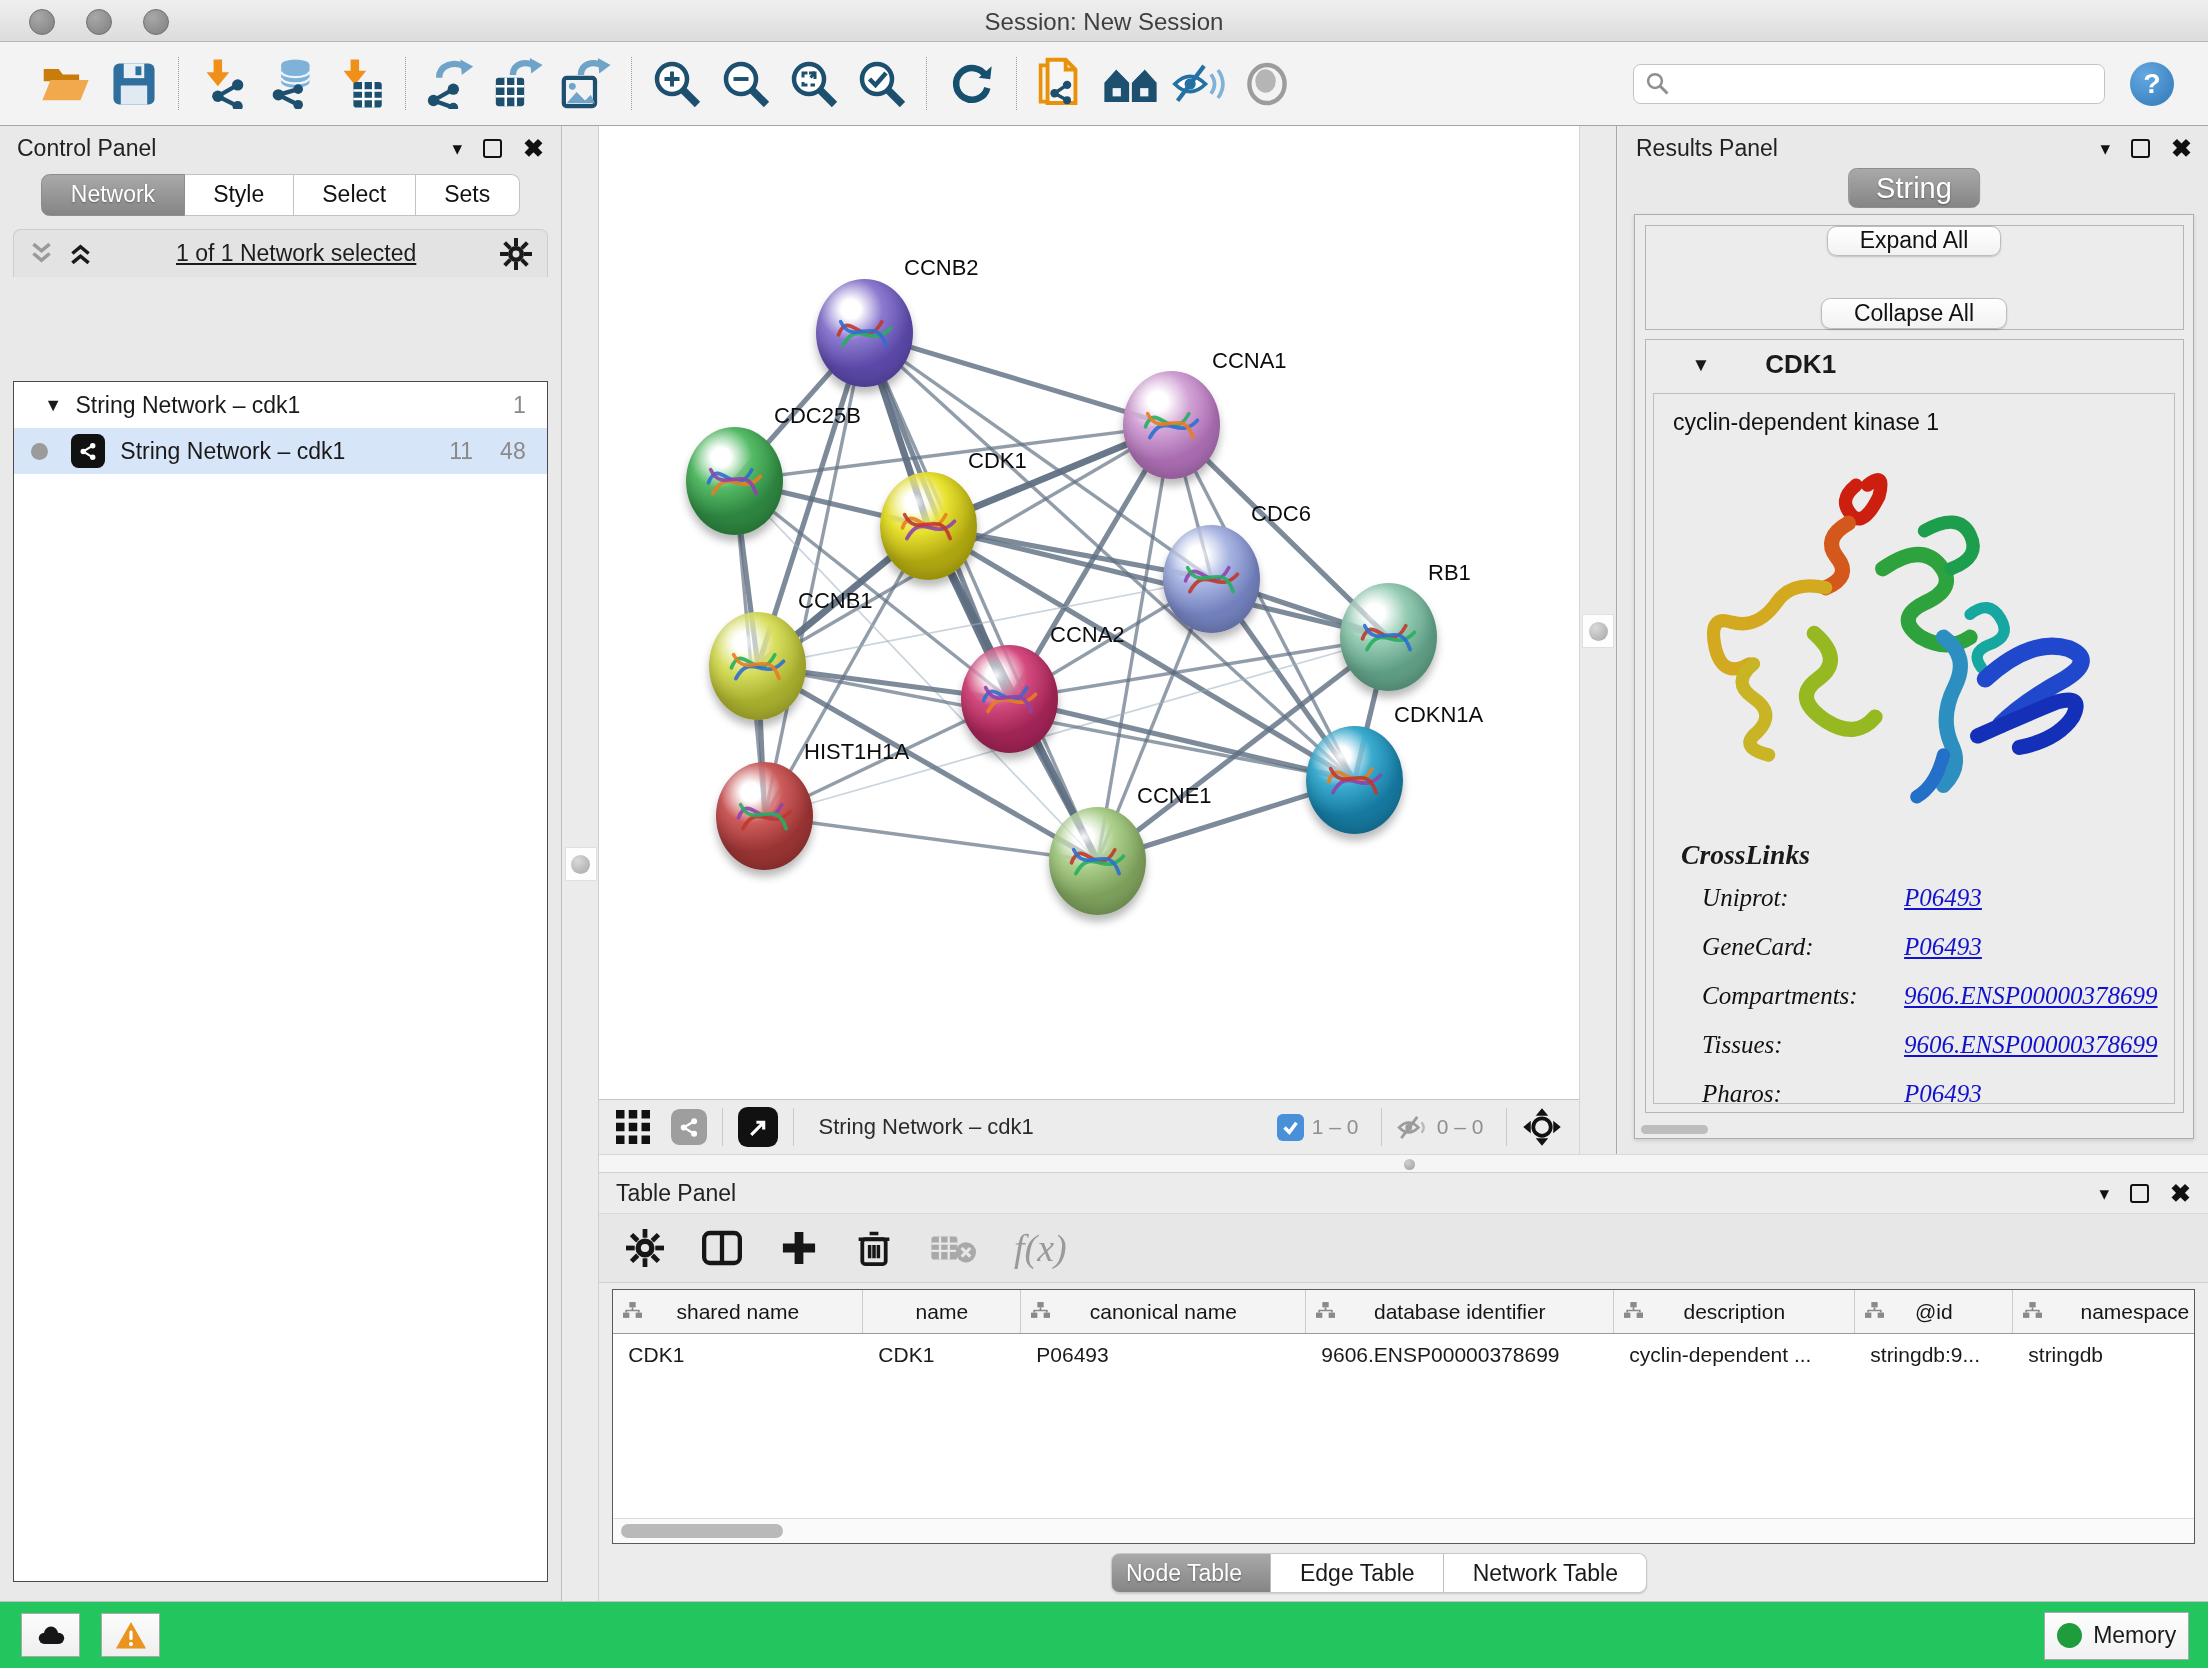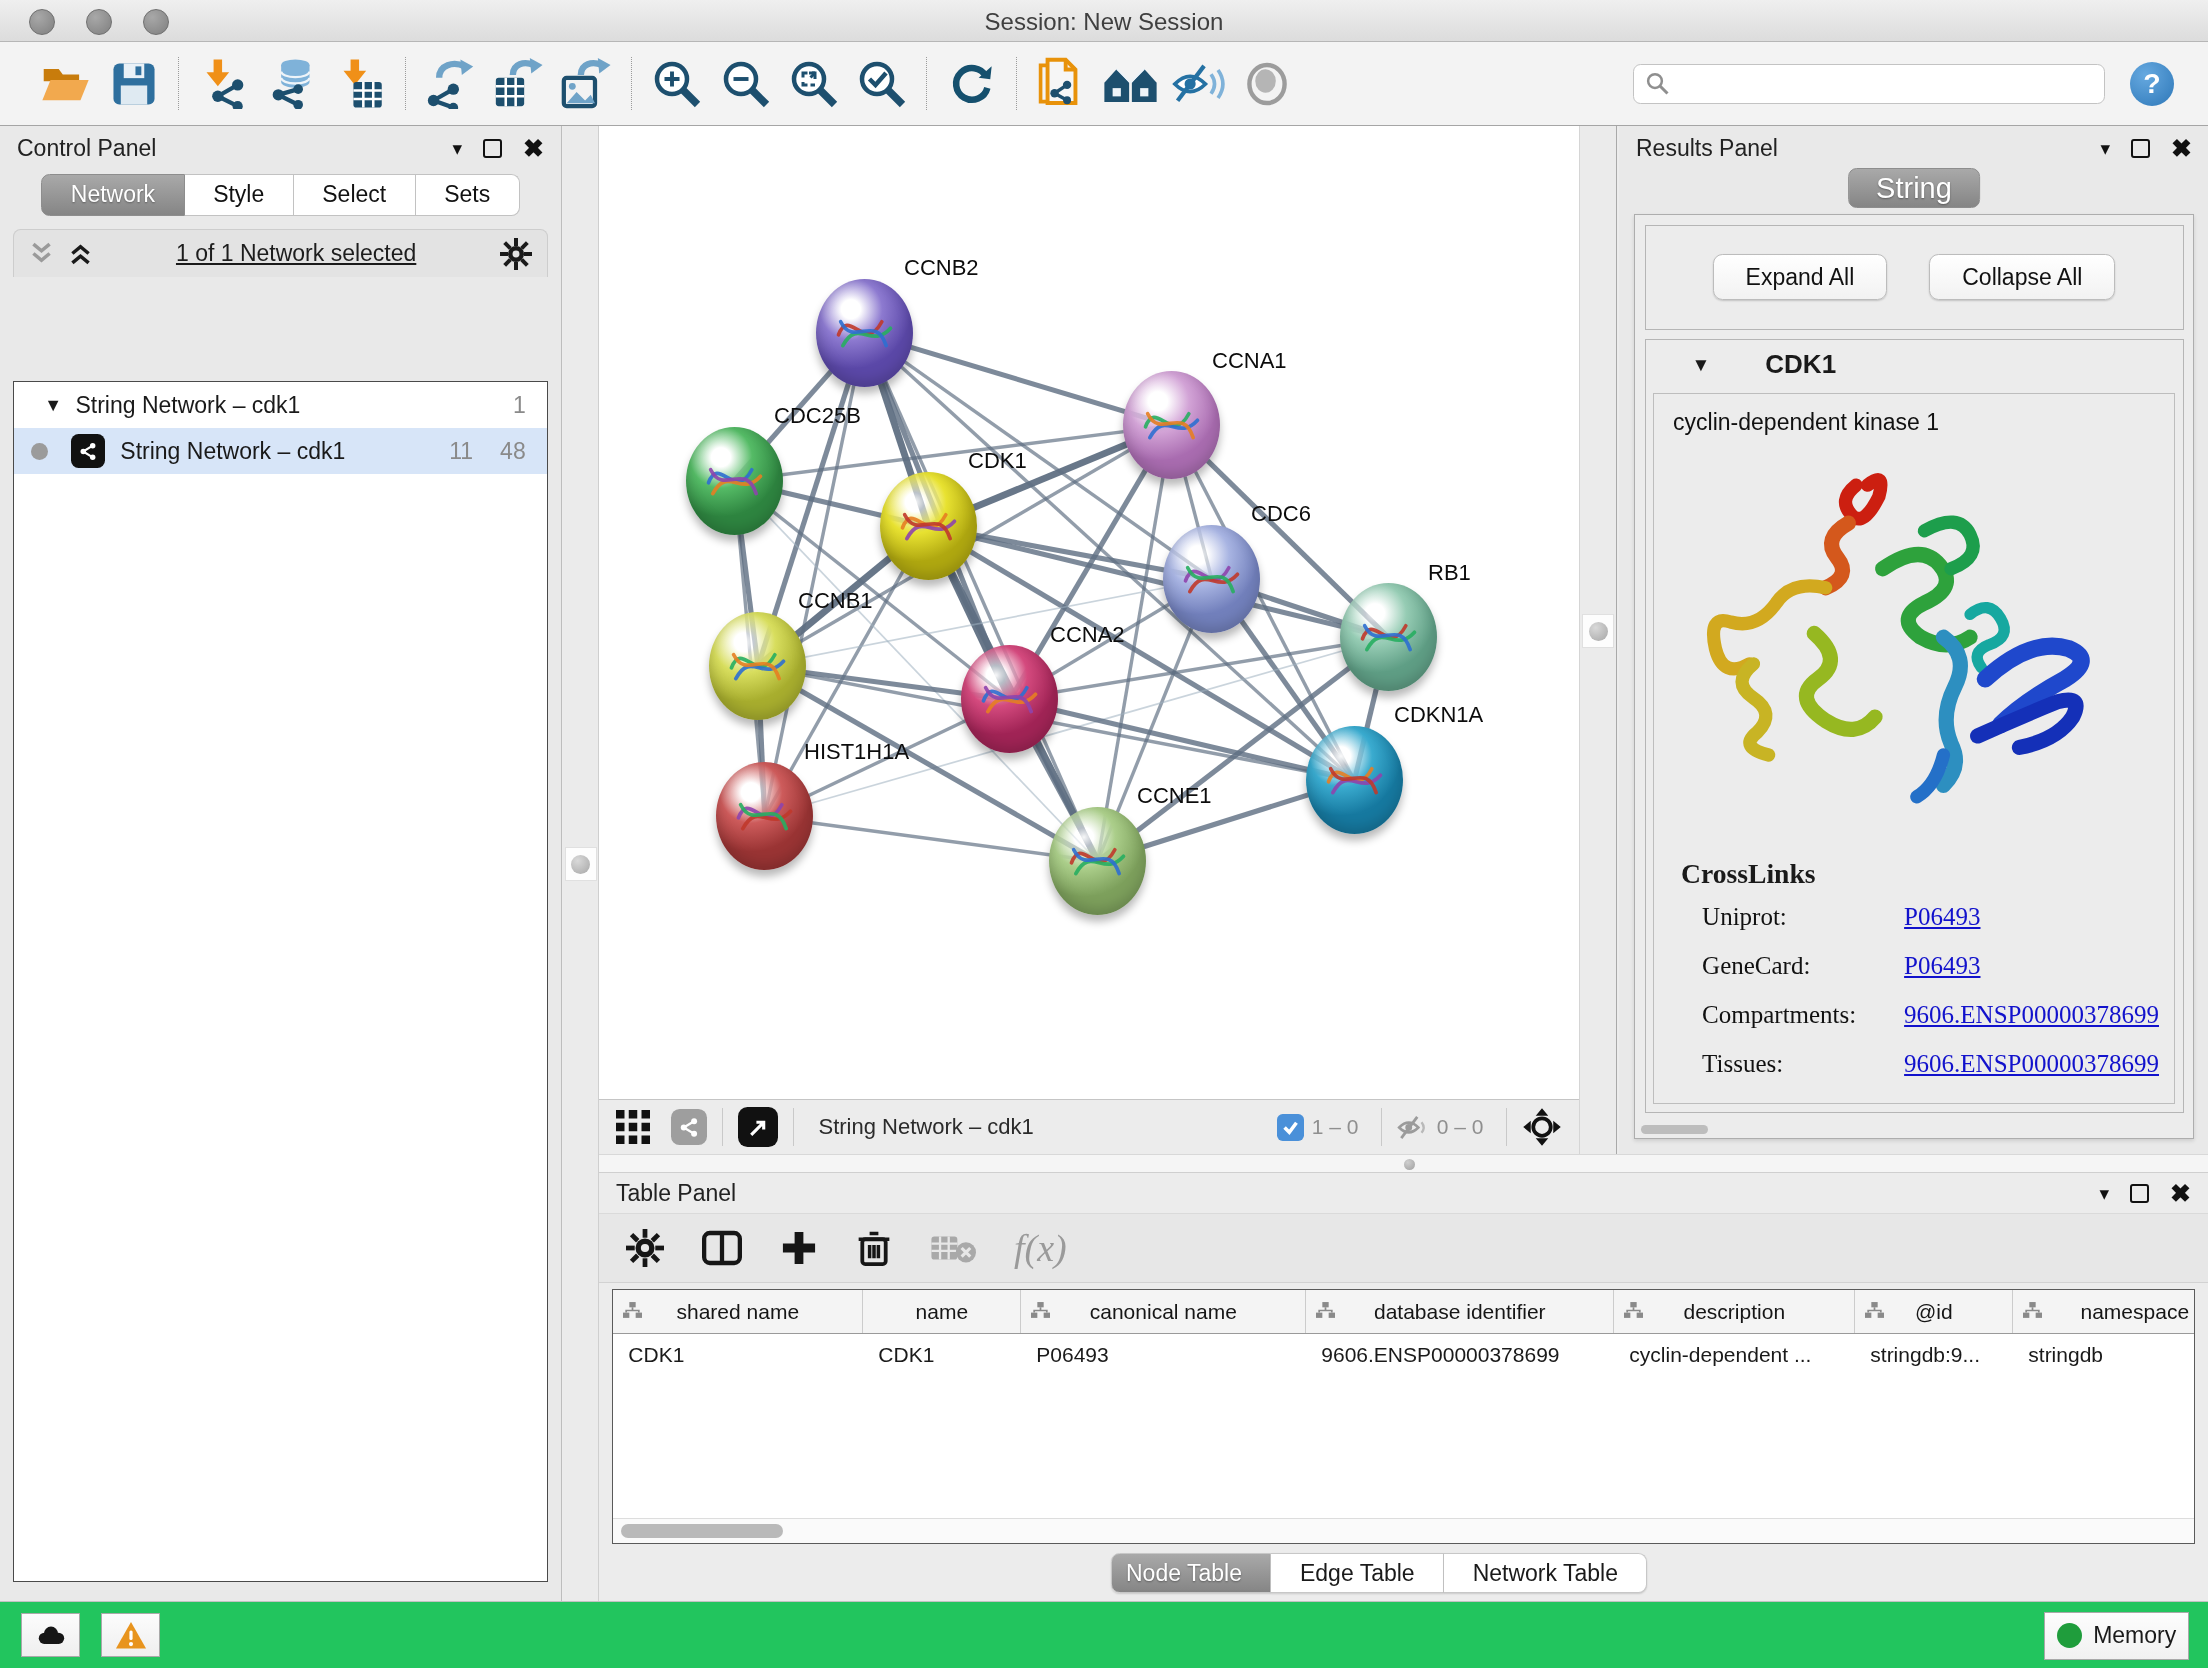--- a/index.html
+++ b/index.html
@@ -94,32 +94,32 @@
     display:flex; align-items:center; justify-content:center; }
 
   
   .results-panel { position:absolute; left:1619px; top:126px; width:590px; height:1028px; background:#e9e9e9; }
   .string-tab { position:absolute; left:50%; transform:translateX(-50%); top:42px; height:40px; padding:0 27px;
     background:linear-gradient(#a9a9a9,#858585); border:1px solid #8d8d8d; border-radius:8.6px;
     color:#fff; font-size:29px; display:flex; align-items:center; text-shadow:0 1px 1.9px rgba(0,0,0,.35); }
   .results-content { position:absolute; left:15px; right:15px; top:88px; bottom:15px;
     background:#ececec; border:1px solid #adadad; box-shadow:0 1.9px 3.8px rgba(0,0,0,.12); }
   .rc-buttons { margin:9.5px; height:105px; border:1px solid #b5b5b5;
-    display:flex; align-items:center; justify-content:center; gap:42px; }
+    display:flex; align-items:center; justify-content:center; gap:42px;flex-direction:column; }
   .rc-btn { height:46px; padding:0 32px; background:linear-gradient(#ffffff,#f2f2f2);
     border:1px solid #bcbcbc; border-radius:9.5px; font-size:23px; color:#111;
     display:flex; align-items:center; box-shadow:0 1px 1.9px rgba(0,0,0,.18); }
   .entry-box { position:absolute; left:9.5px; right:9.5px; top:124px; bottom:25px; border:1px solid #b5b5b5; }
   .entry-head { height:49px; display:flex; align-items:center; }
   .entry-head .caret { margin-left:46px; font-size:19px; }
   .entry-head .name { margin-left:55px; font-size:26px; font-weight:bold; }
   .entry-inner { position:absolute; left:7.6px; right:7.6px; top:53px; bottom:7.6px; border:1px solid #bdbdbd; overflow:hidden; }
   .entry-desc { font-size:23px; padding:15px 0 0 19px; color:#111; }
   .protein-wrap { margin:15px 0 0 46px; }
-  .crosslinks { font-family:"Liberation Serif", serif; margin:24px 0 0 27px; }
+  .crosslinks { font-family:"Liberation Serif", serif; margin:5px 0 0 27px;font-style:italic; }
   .crosslinks .cl-title { font-size:27.6px; font-weight:bold; margin-bottom:13.3px; }
   .cl-row { display:flex; margin:0 0 21px 21px; font-size:25px; }
   .cl-label { width:202px; color:#111; }
   .cl-link { color:#1212cc; text-decoration:underline; }
   .results-hthumb { position:absolute; left:5.7px; bottom:3.8px; width:67px; height:9.5px;
     border-radius:4.8px; background:#bdbdbd; }
 
   
   .table-panel { position:absolute; left:599px; top:1173px; width:1609px; height:428px; background:#ececec; }
   .tp-head { height:40px; display:flex; align-items:center; padding:0 17px; }

